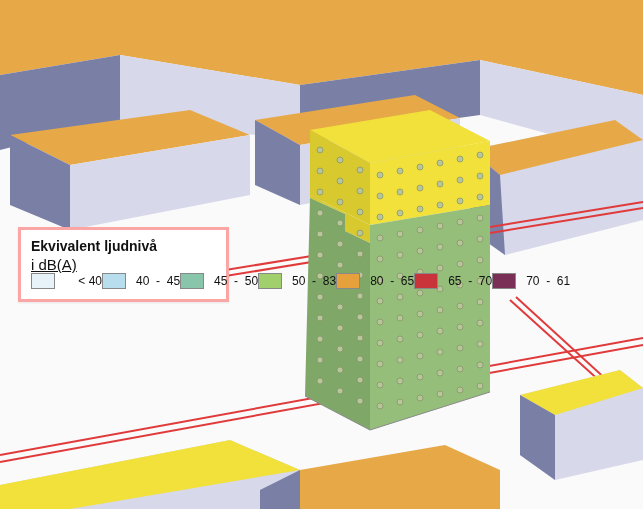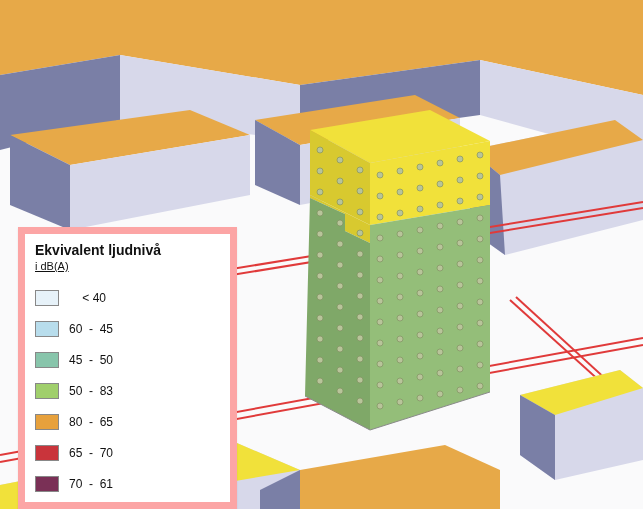--- a/index.html
+++ b/index.html
@@ -1,24 +1,24 @@
 <!DOCTYPE html>
 <html><head>
 <meta charset="utf-8">
 <style>
   html,body{margin:0;padding:0;width:643px;height:509px;overflow:hidden;font-family:Arial,Helvetica,sans-serif;background:#fafafb;}
   #scene{position:absolute;inset:0;}
   .legend{
     position:absolute;left:18px;top:227px;width:185px;
-    background:#fff;border:7px solid #fca5a5;padding:8px 10px 10px 10px;
+    background:#fff;border:3px solid #fca5a5;padding:8px 10px 10px 10px;
     box-shadow:0 1px 2px rgba(0,0,0,.08);
   }
   .legend-title{font-weight:700;font-size:14px;color:#111;margin-bottom:2px;}
-  .legend-sub{font-size:11px;color:#111;margin-bottom:18px;text-decoration:underline;}
-  .legend-rows{display:flex;flex-direction:column;gap:15px;}
+  .legend-sub{font-size:15px;color:#111;margin-bottom:0;text-decoration:underline;}
+  .legend-rows{display:flex;flex-direction:row;gap:0;}
   .legend-row{display:flex;align-items:center;font-size:12px;color:#111;height:16px;}
   .swatch{width:22px;height:14px;margin-right:10px;border:1px solid #888;flex:0 0 22px;}
   .rng{white-space:pre;}
 </style>
 </head>
 <body>
 
 <svg id="scene" viewBox="0 0 643 509" xmlns="http://www.w3.org/2000/svg">
 
   <rect x="0" y="0" width="643" height="509" fill="#fafafb"></rect>
@@ -215,21 +215,21 @@
 <div class="legend">
   <div class="legend-title">Ekvivalent ljudnivå</div>
   <div class="legend-sub">i dB(A)</div>
   <div class="legend-rows" id="legend-rows">
       <div class="legend-row">
         <span class="swatch" style="background: rgb(231, 242, 249);"></span>
         <span class="rng">    &lt; 40</span>
       </div>
       <div class="legend-row">
         <span class="swatch" style="background: rgb(184, 221, 236);"></span>
-        <span class="rng">60  -  45</span>
+        <span class="rng">40  -  45</span>
       </div>
       <div class="legend-row">
         <span class="swatch" style="background: rgb(136, 197, 171);"></span>
         <span class="rng">45  -  50</span>
       </div>
       <div class="legend-row">
         <span class="swatch" style="background: rgb(160, 207, 108);"></span>
         <span class="rng">50  -  83</span>
       </div>
       <div class="legend-row">

